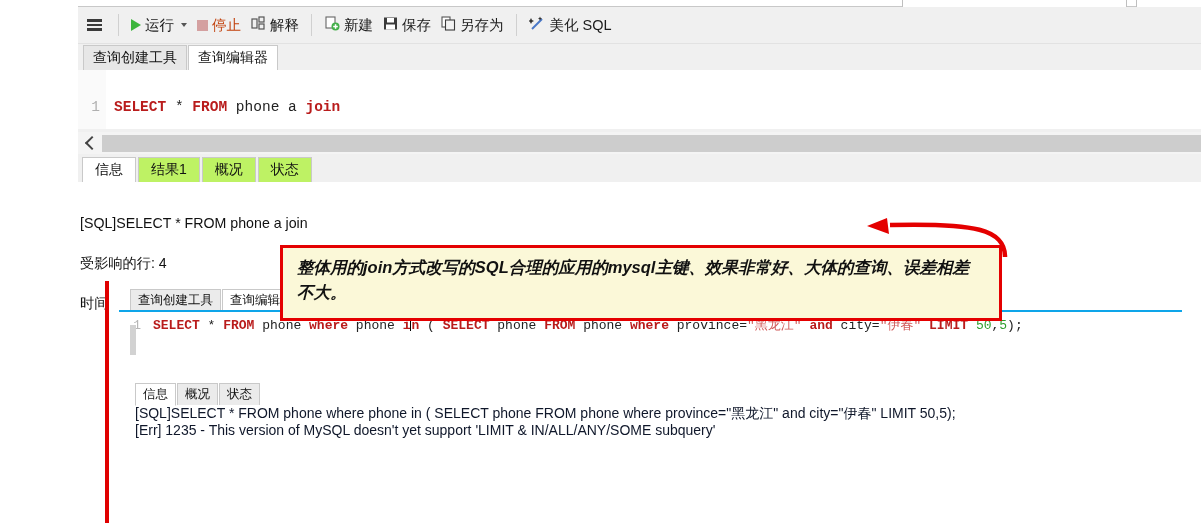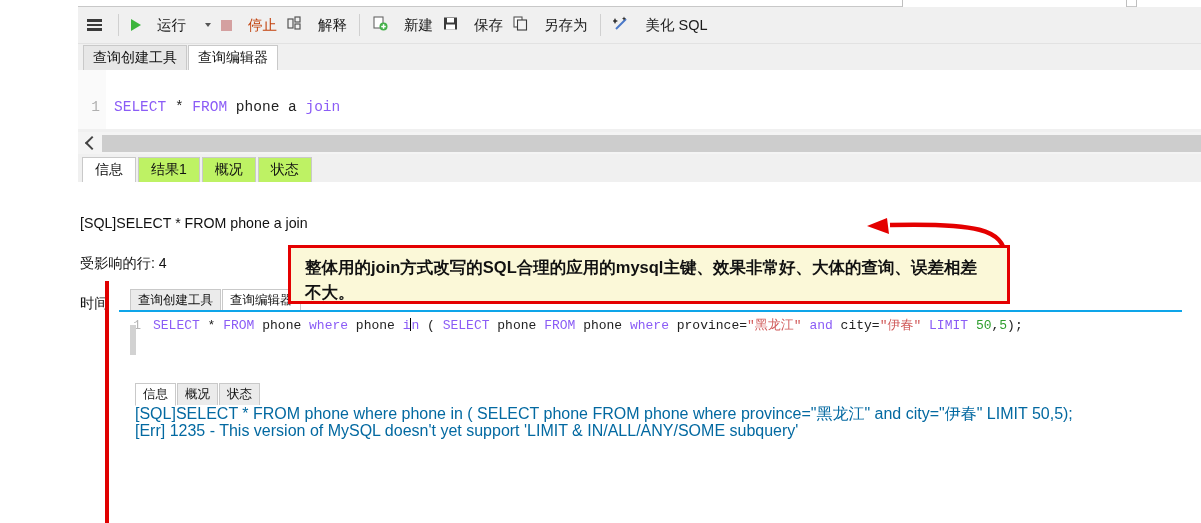--- a/index.html
+++ b/index.html
@@ -30,21 +30,21 @@
     border-left: 1px solid #bfbfbf; background: #ffffff;
   }
 
   
   .toolbar {
     position: absolute; left: 0; top: 7px; width: 1123px; height: 36px;
     background: #f0f0f0; display: flex; align-items: center;
     border-bottom: 1px solid #e2e2e2;
   }
   .tb-item {
-    display: flex; align-items: center; gap: 16px;
+    display: flex; align-items: center; gap: 4px;
     font-size: 14.5px; color: #1b1b1b; height: 28px; padding: 0 5px;
     white-space: nowrap; cursor: default;
   }
   .tb-item.disabled { color: #c2410c; }
   .tb-sep { width: 1px; height: 22px; background: #d0d0d0; margin: 0 7px; }
   .hamburger { display: flex; flex-direction: column; gap: 2px; padding: 0 4px; }
   .hamburger i { display: block; width: 15px; height: 2.5px; background: #3a3a3a; }
   .tri-run {
     width: 0; height: 0; border-left: 10px solid #3cb53c;
     border-top: 6px solid transparent; border-bottom: 6px solid transparent;
@@ -78,21 +78,21 @@
     position: absolute; left: 0; top: 0; width: 28px; height: 100%;
     background: #fafafa;
   }
   .code {
     position: absolute; left: 0; top: 6px; width: 1123px;
     font-family: "Liberation Mono", monospace; font-size: 14.5px; line-height: 21px;
     white-space: pre;
   }
   .ln { display: inline-block; width: 22px; text-align: right; color: #b0b0b0;
         margin-right: 14px; font-family: "Liberation Mono", monospace; }
-  .kw { color: #8b5cf6; }
+  .kw { color: #b91c1c; font-weight: bold; }
   .str { color: #d05a5a; }
   .num { color: #2e9e2e; }
   .pl { color: #222222; }
   .caretbar { display:inline-block; width:1px; height:13px; background:#000; vertical-align:-2px; }
 
   
   .hscroll {
     position: absolute; left: 0; top: 132px; width: 1123px; height: 22px;
     background: #f4f4f4; display: flex; align-items: center;
   }
@@ -151,29 +151,29 @@
     white-space: pre;
   }
   .iln { display:inline-block; width:16px; text-align:right; color:#b6b6b6; margin-right:12px; }
   .inner-scrollthumb {
     position: absolute; left: 13px; top: 44px; width: 6px; height: 30px; background: #d2d2d2;
   }
   .inner-restabs {
     position: absolute; left: 18px; top: 100px; height: 24px; display: flex; align-items: flex-end;
   }
   .inner-log { position: absolute; left: 18px; top: 124px; width: 1050px; }
-  .inner-logline { font-size: 16px; color: #0369a1; line-height: 17px; white-space: pre; }
+  .inner-logline { font-size: 14px; color: #0f172a; line-height: 17px; white-space: pre; }
 
   
   .callout {
     position: absolute; background: #fbf8d8; border: 3px solid #e40000;
     box-sizing: border-box; padding: 7px 14px;
     font-size: 16.5px; line-height: 25px; color: #111; font-weight: 700;
   }
-  .callout.c1 { left: 288px; top: 245px; width: 722px; height: 59px; }
+  .callout.c1 { left: 280px; top: 245px; width: 722px; height: 76px; font-style: italic; }
   .callout.c2 { left: 148px; top: 452px; width: 455px; height: 37px;
                 padding: 4px 16px; font-size: 15px; line-height: 28px; }
   .arrow-svg { position: absolute; left: 855px; top: 215px; width: 160px; height: 50px; }
 </style>
 </head>
 <body>
 
 <div id="root">
 
   <div class="app-panel">

